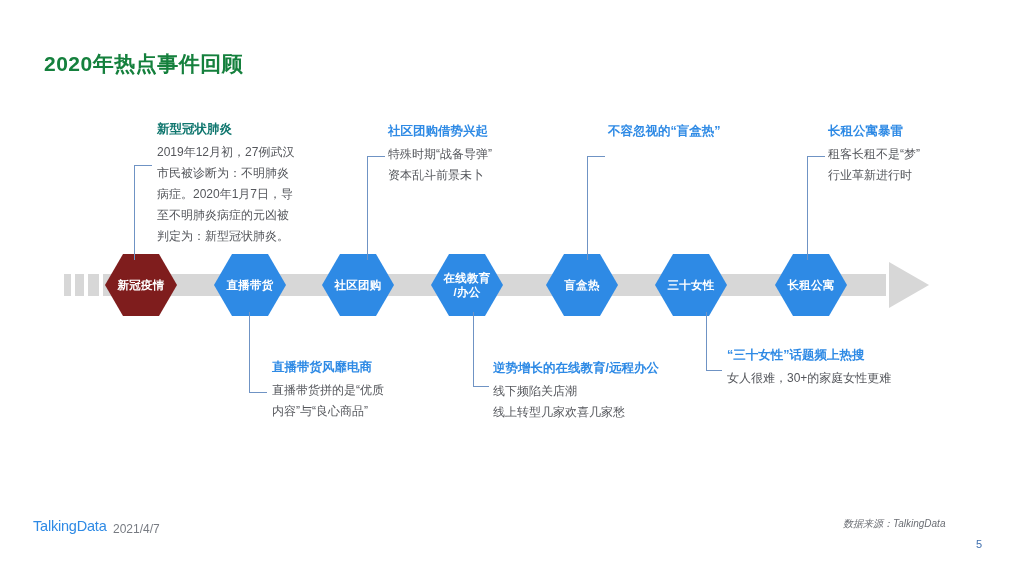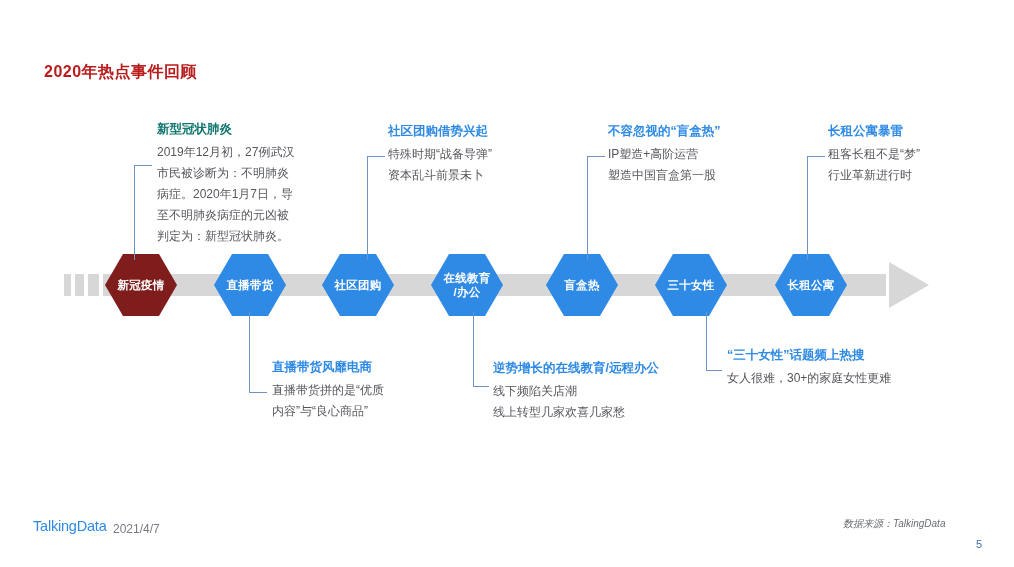--- a/index.html
+++ b/index.html
@@ -19,24 +19,24 @@
     left: 0; top: 0;
     width: 1014px;
     height: 567px;
     background: #ffffff;
   }
 
   
   #page-title {
     position: absolute;
     left: 44px;
-    top: 62px;
-    font-size: 16px;
+    top: 50px;
+    font-size: 21px;
     font-weight: bold;
-    color: #b91c1c;
+    color: #15803d;
     letter-spacing: 0.5px;
     white-space: nowrap;
   }
 
   
   #timeline-bar {
     position: absolute;
     left: 108px;
     top: 274px;
     width: 778px;
@@ -223,22 +223,20 @@
   </div>
 
   <div class="callout" style="left:388px; top:121px; width:200px;">
     <div class="callout-title">社区团购借势兴起</div>
     <div class="callout-body">特殊时期“战备导弹”
 资本乱斗前景未卜</div>
   </div>
 
   <div class="callout" style="left:608px; top:121px; width:210px;">
     <div class="callout-title">不容忽视的“盲盒热”</div>
-    <div class="callout-body">IP塑造+高阶运营
-塑造中国盲盒第一股</div>
   </div>
 
   <div class="callout" style="left:828px; top:121px; width:185px;">
     <div class="callout-title">长租公寓暴雷</div>
     <div class="callout-body">租客长租不是“梦”
 行业革新进行时</div>
   </div>
 
   <div class="callout" style="left:272px; top:357px; width:190px;">
     <div class="callout-title">直播带货风靡电商</div>

